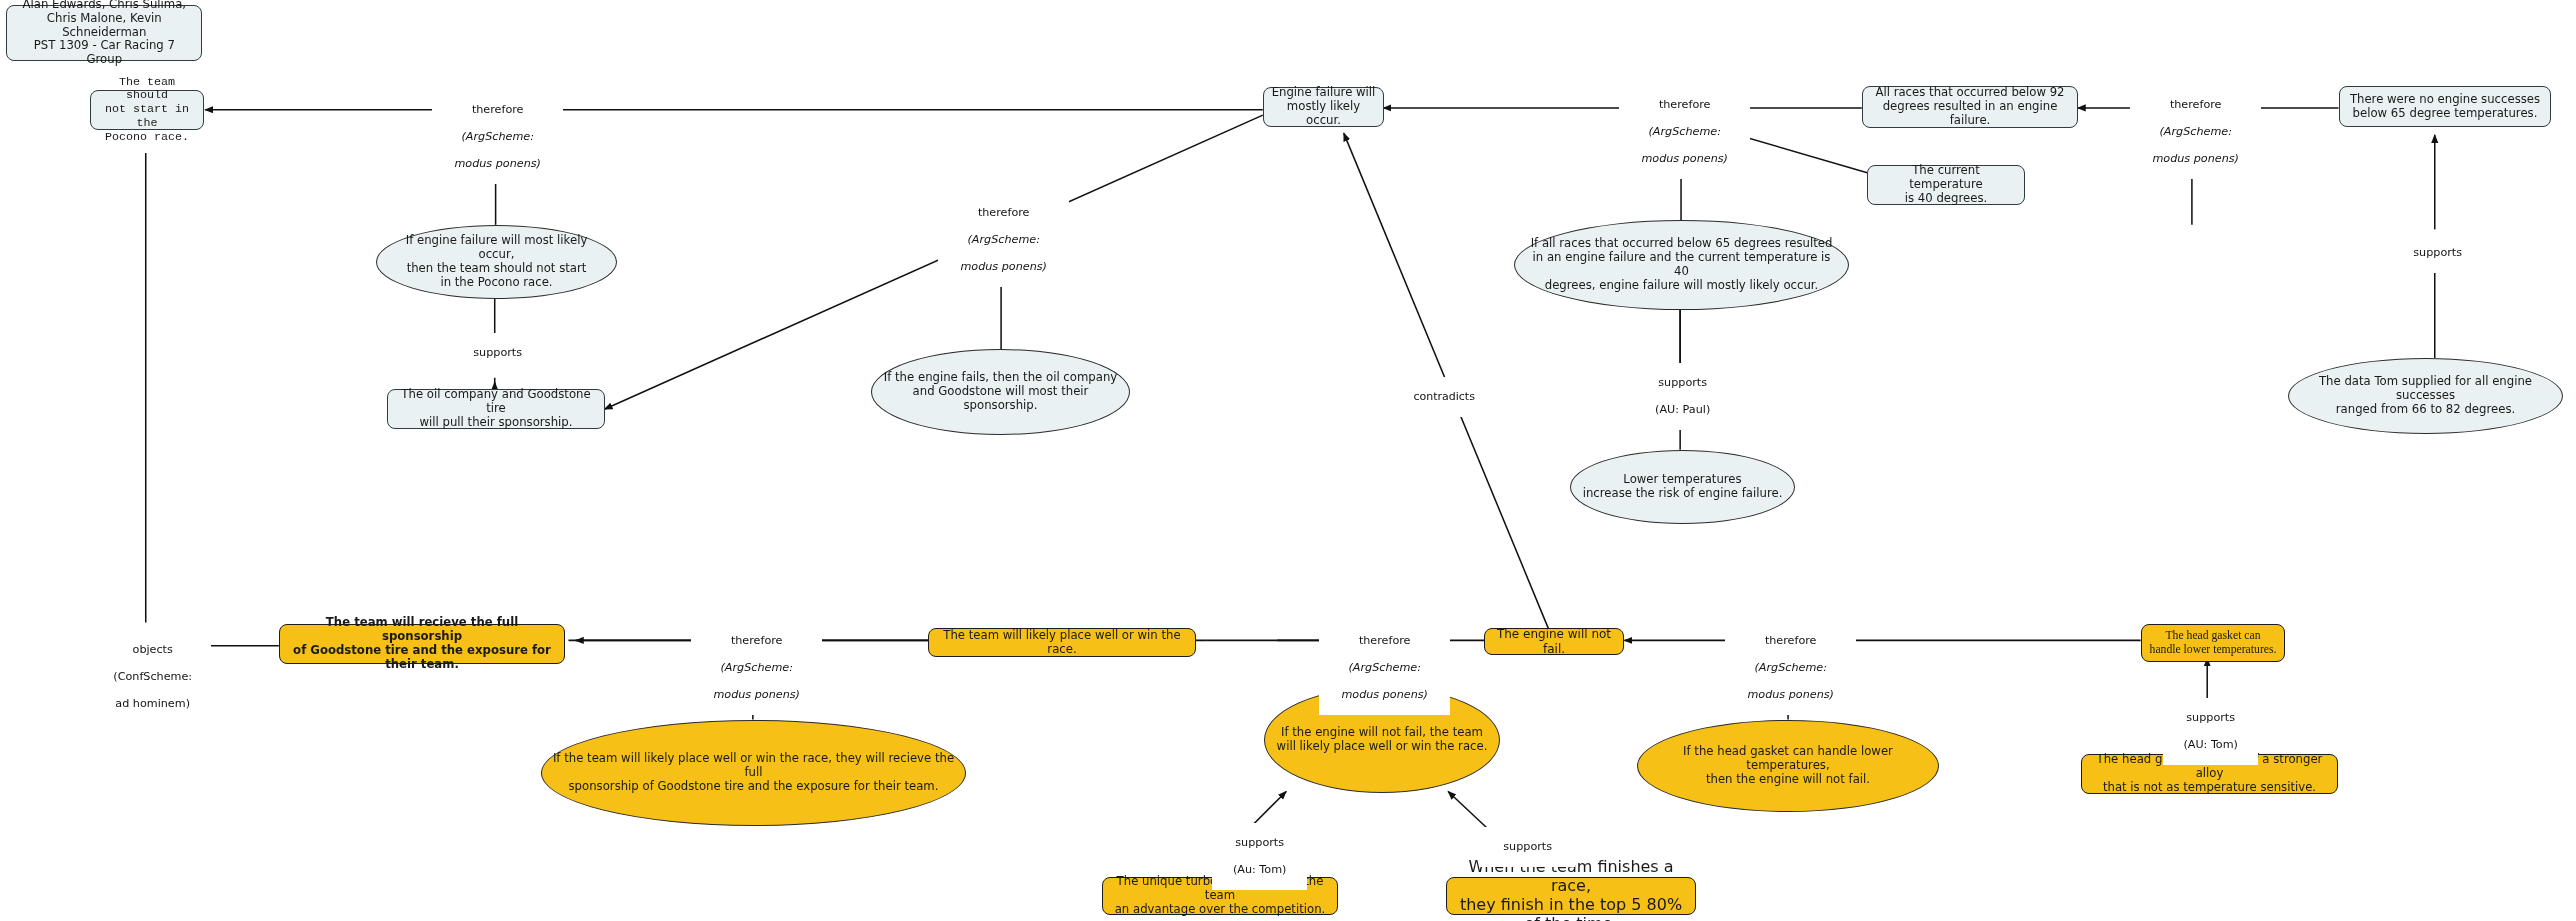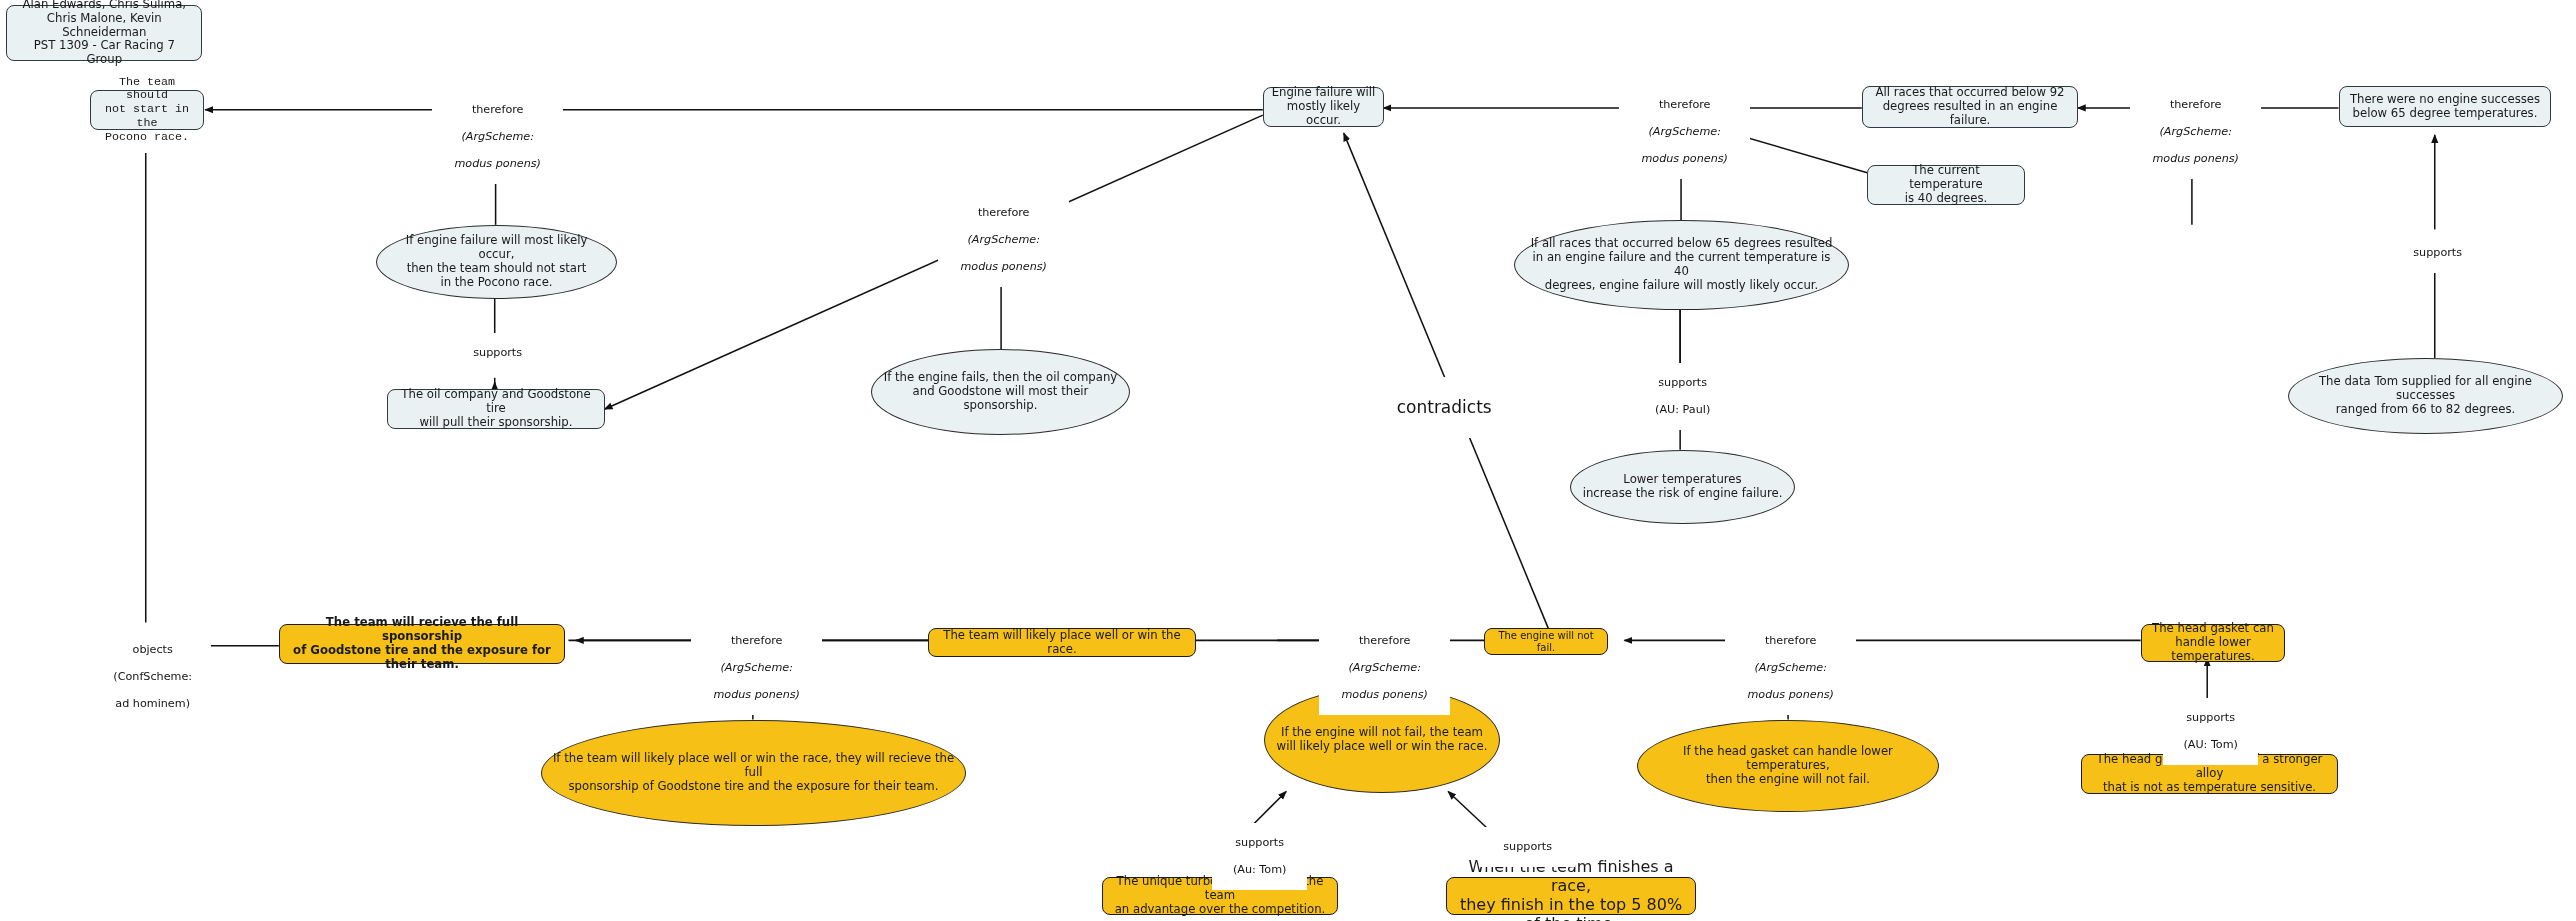--- a/index.html
+++ b/index.html
@@ -203,26 +203,26 @@
 of Goodstone tire and the exposure for their team.</div>
 
   <div class="node ellipse orange" style="left:541px; top:720px; width:425px; height:106px; font-size:11.7px;">If the team will likely place well or win the race, they will recieve the full
 sponsorship of Goodstone tire and the exposure for their team.</div>
 
   <div class="node box orange" style="left:928px; top:628px; width:268px; height:29px; font-size:11.7px;">The team will likely place well or win the race.</div>
 
   <div class="node ellipse orange" style="left:1264px; top:687px; width:236px; height:106px; font-size:11.7px;">If the engine will not fail, the team
 will likely place well or win the race.</div>
 
-  <div class="node box orange" style="left:1484px; top:628px; width:124px; height:27px; font-size:10px;">The engine will not fail.</div>
+  <div class="node box orange" style="left:1484px; top:628px; width:140px; height:27px; font-size:12px;">The engine will not fail.</div>
 
   <div class="node ellipse orange" style="left:1637px; top:720px; width:302px; height:92px; font-size:11.7px;">If the head gasket can handle lower temperatures,
 then the engine will not fail.</div>
 
-  <div class="node box orange" style="left:2141px; top:624px; width:144px; height:38px; font-size:11.7px;">The head gasket can
+  <div class="node box orange" style="left:2141px; top:624px; width:144px; height:38px; font-size:11.7px;font-family:Liberation Serif, serif;">The head gasket can
 handle lower temperatures.</div>
 
   <div class="node box orange" style="left:2081px; top:754px; width:257px; height:40px; font-size:11.7px;">The head gasket is made of a stronger alloy
 that is not as temperature sensitive.</div>
 
   <div class="node box orange" style="left:1102px; top:877px; width:236px; height:38px; font-size:11.7px;">The unique turbo charger gives the team
 an advantage over the competition.</div>
 
   <div class="node box orange" style="left:1446px; top:877px; width:250px; height:38px; font-size:16px;">When the team finishes a race,
 they finish in the top 5 80% of the time.</div>
@@ -257,21 +257,21 @@
 
   <div class="edge-label" style="left:1635px; top:363px; width:90px; font-size:11.2px;">
     <div>supports</div>
     <div>(AU: Paul)</div>
   </div>
 
   <div class="edge-label" style="left:2390px; top:233px; width:90px; font-size:11.2px;">
     <div>supports</div>
   </div>
 
-  <div class="edge-label" style="left:1392px; top:377px; width:99px; font-size:17px;">
+  <div class="edge-label" style="left:1392px; top:377px; width:99px; font-size:11px;">
     <div>contradicts</div>
   </div>
 
   <div class="edge-label" style="left:94px; top:630px; width:112px; font-size:11.2px;">
     <div>objects</div>
     <div>(ConfScheme:</div>
     <div>ad hominem)</div>
   </div>
 
   <div class="edge-label" style="left:691px; top:621px; width:126px; font-size:11.2px;">

